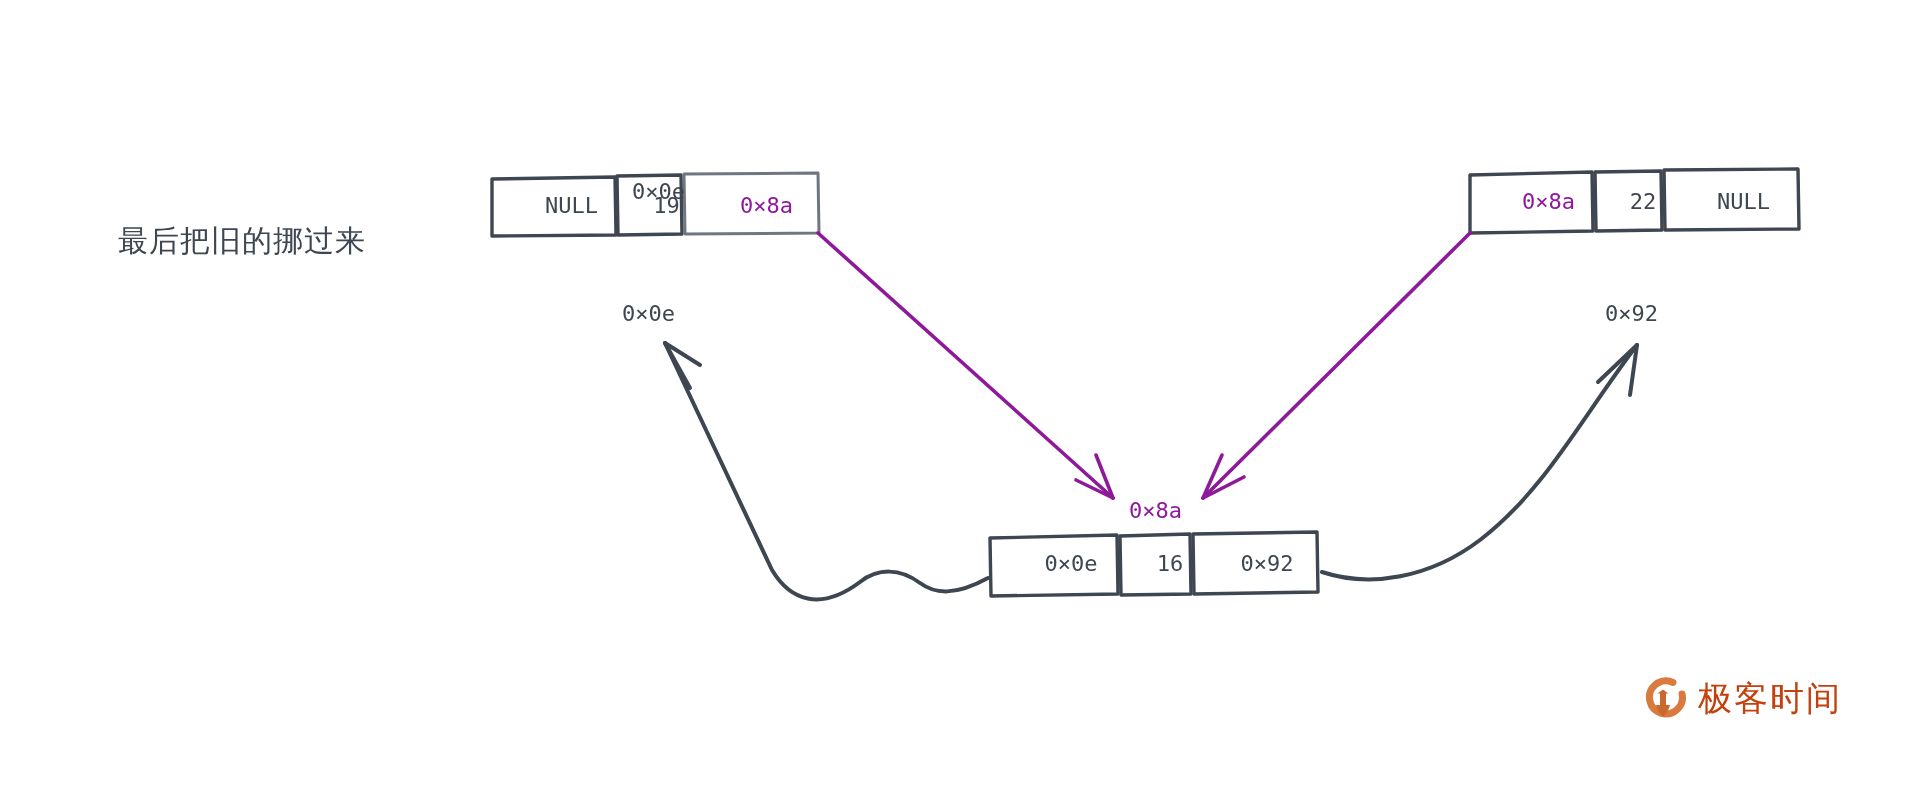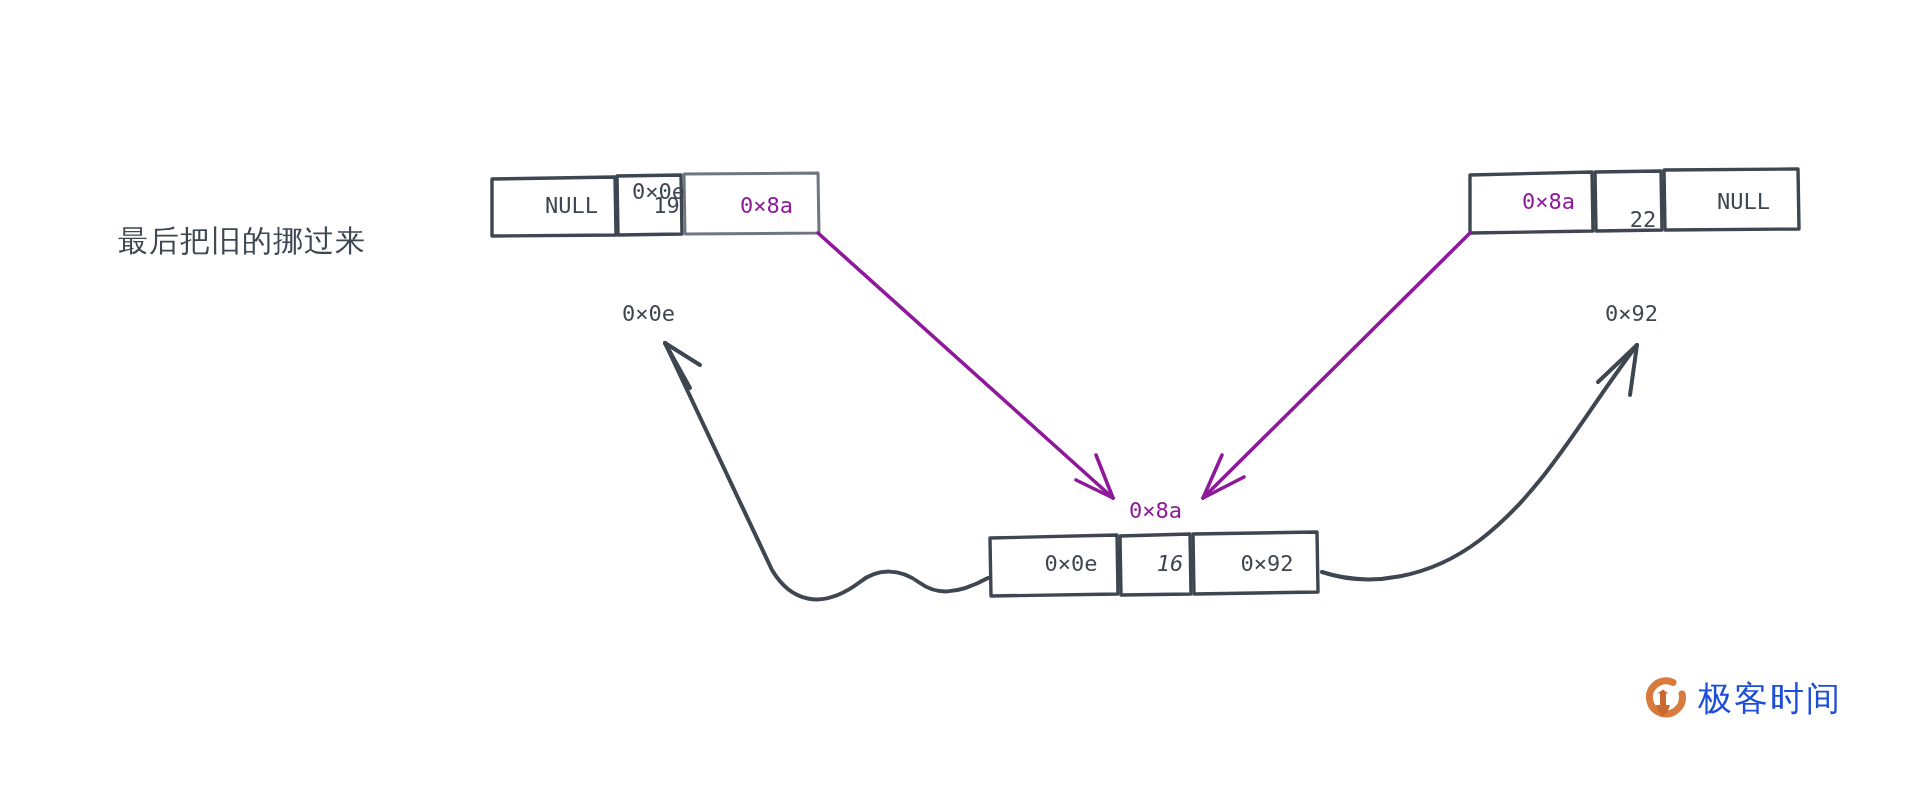--- a/index.html
+++ b/index.html
@@ -67,25 +67,25 @@
 
   .node-left  { left: 490px; top: 177px; }
   .node-right { left: 1468px; top: 173px; }
   .node-bot   { left: 988px; top: 535px; }
 
   .node-left  .c1 { width: 125px; }
   .node-left  .c2 { width: 65px; }
   .node-left  .c3 { width: 135px; }
 
   .node-right .c1 { width: 123px; }
-  .node-right .c2 { width: 66px; align-items: flex-end; }
+  .node-right .c2 { width: 66px; }
   .node-right .c3 { width: 135px; }
 
   .node-bot   .c1 { width: 128px; }
-  .node-bot   .c2 { width: 70px; font-style: italic; }
+  .node-bot   .c2 { width: 70px; }
   .node-bot   .c3 { width: 124px; }
 
   
   .addr-label {
     position: absolute;
     font-family: "DejaVu Sans Mono", monospace;
     font-size: 22px;
     color: #3e4651;
     white-space: nowrap;
     line-height: 1;
@@ -108,21 +108,21 @@
   }
   .logo-mark {
     position: relative;
     width: 46px;
     height: 46px;
     flex: 0 0 46px;
   }
   .logo-text {
     font-family: "Liberation Sans", sans-serif;
     font-size: 34px;
-    color: #1d4ed8;
+    color: #c2410c;
     letter-spacing: 2px;
     line-height: 1;
     white-space: nowrap;
   }
 </style>
 </head>
 <body>
 
 <div id="canvas">
 

